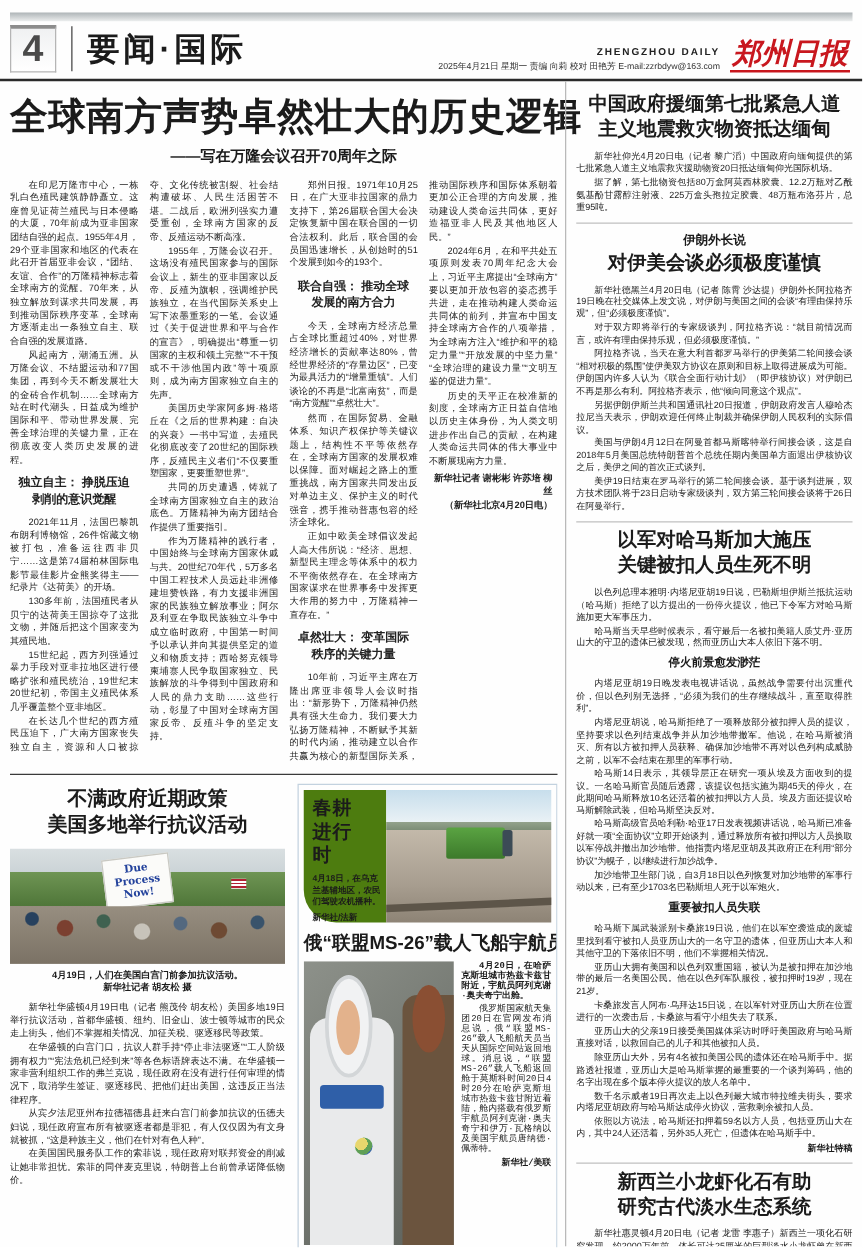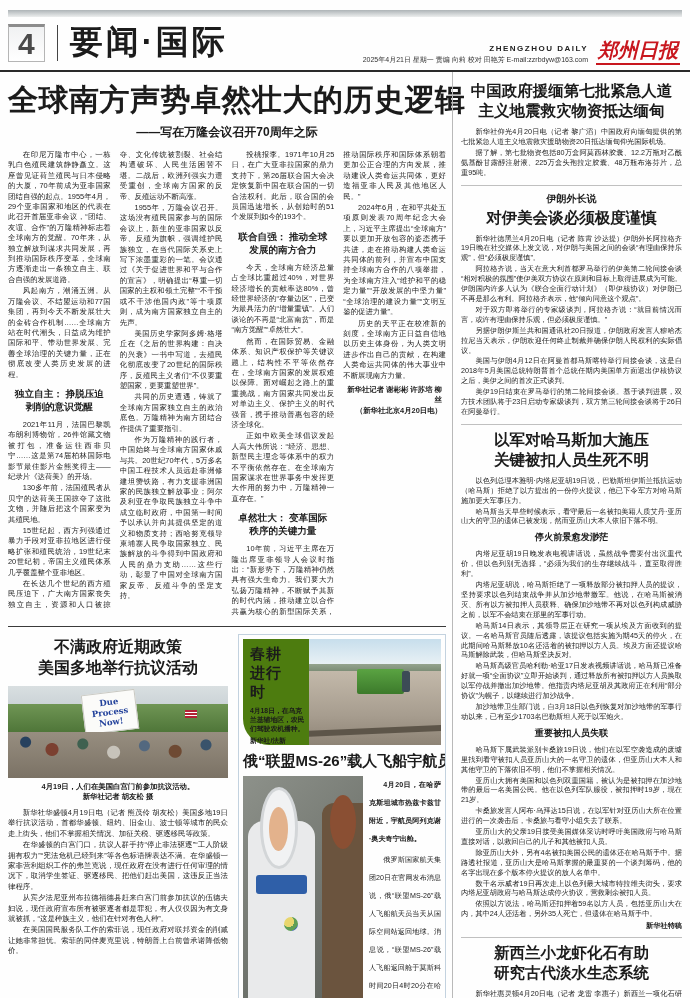--- a/index.html
+++ b/index.html
@@ -7,26 +7,26 @@
   html,body { background:#ffffff; }
   body { font-family:"Liberation Sans", sans-serif; color:#1b1b1b; }
   .page { width:690px; height:998px; margin:0 auto; background:#fefefe; overflow:hidden; position:relative; padding:8px 0 0; }
 
   
   .topstrip { height:7px; margin:2px 8px 0; background:linear-gradient(to bottom,#aeb4b7,#eceeee); }
   .masthead { display:flex; justify-content:space-between; align-items:flex-end; padding:3px 10px 5px 8px; border-bottom:2px solid #2a2a2a; margin:0 0 0; }
   .mast-left { display:flex; align-items:center; }
   .pagenum-box { font-size:30px; line-height:34px; color:#4a4a4a; font-weight:bold; padding:0 9px; background:linear-gradient(#f0f1f2,#ffffff); border:1px solid #b5b5b5; border-top:3px solid #8c8c8c; }
   .mast-divider { width:1px; height:36px; background:#444; margin:0 12px; }
-  .section-title { font-size:33px; font-weight:900; letter-spacing:3px; }
+  .section-title { font-size:26px; font-weight:900; letter-spacing:3px; }
   .mast-right { display:flex; align-items:flex-end; gap:8px; }
   .mast-info { text-align:right; }
   .paper-en { font-size:8px; font-weight:bold; letter-spacing:1.5px; color:#222; }
   .date-line { font-size:7px; color:#333; margin-top:2px; }
-  .paper-logo { color:#c8171e; font-size:20px; line-height:24px; font-weight:bold; font-style:italic; font-family:"DejaVu Serif", serif; border-bottom:2px solid #c8171e; padding:0 2px 1px; white-space:nowrap; }
+  .paper-logo { color:#c8171e; font-size:23px; line-height:24px; font-weight:bold; font-style:italic; font-family:"DejaVu Serif", serif; border-bottom:2px solid #c8171e; padding:0 2px 1px; white-space:nowrap; }
 
   
   .content { display:flex; height:932px; }
   .left-region { width:452px; padding:0 6px 0 8px; }
   .right-region { flex:1; border-left:1px solid #b9b9b9; padding:4px 8px 0 8px; overflow:hidden; }
 
   
   .main-title { font-size:30px; font-weight:900; text-align:right; letter-spacing:0.5px; margin:8px 0 3px; white-space:nowrap; }
   .main-subtitle { font-size:12px; font-weight:bold; text-align:center; margin-bottom:9px; }
   .main-cols { column-count:4; column-gap:9px; column-fill:auto; height:468px; overflow:hidden; text-align:justify; font-size:7.4px; line-height:10.4px; color:#222; }
@@ -72,21 +72,21 @@
   .soyuz-title { font-size:15px; font-weight:900; text-align:center; margin:7px 0 5px; white-space:nowrap; }
   .soyuz-row { display:flex; gap:6px; flex:1; overflow:hidden; }
   .photo-cosmo { width:120px; position:relative; overflow:hidden; background:linear-gradient(135deg,#8d918a,#5c605a); }
   .suit { position:absolute; left:4%; top:20%; width:56%; height:84%; background:#e9eaeb; border-radius:16px 16px 6px 6px; }
   .suit:after { content:""; position:absolute; left:12%; top:28%; width:76%; height:10%; background:#2f5fa8; border-radius:3px; }
   .helmet { position:absolute; left:14%; top:5%; width:32%; height:36%; background:#f1f2f3; border:3px solid #d3d6d8; border-radius:50%; }
   .face { position:absolute; left:20%; top:22%; width:58%; height:58%; background:#e3b28c; border-radius:50%; }
   .globe { position:absolute; left:34%; top:62%; width:14px; height:14px; background:radial-gradient(circle at 35% 35%,#e8d66d 0 40%,#5f9f56 41% 70%,#3d6ba3 71%); border-radius:50%; }
   .companion { position:absolute; right:-2%; top:12%; width:36%; height:92%; background:#6b543e; border-radius:12px 0 0 0; }
   .companion:after { content:""; position:absolute; left:18%; top:-4%; width:60%; height:26%; background:#8a4f33; border-radius:50%; }
-  .soyuz-text { flex:1; font-size:7.1px; line-height:18px; text-align:justify; }
+  .soyuz-text { flex:1; font-size:7.1px; line-height:8px; text-align:justify;font-family:Liberation Mono, monospace; }
   .soyuz-caption { font-weight:bold; text-indent:2em; margin-bottom:3px; }
   .soyuz-body { text-indent:2em; }
   .soyuz-credit { text-align:right; font-weight:bold; margin-top:3px; }
 
   
   .r-art { padding:3px 0 6px; border-bottom:1px solid #c0c0c0; }
   .r-art:last-child { border-bottom:none; }
   .r-title { font-size:15.5px; font-weight:900; text-align:center; line-height:20px; margin:2px 0 6px; white-space:nowrap; }
   .kicker { font-size:10px; font-weight:bold; text-align:center; margin:3px 0 1px; }
   .r-body { font-size:7.2px; line-height:9.9px; text-align:justify; }
@@ -128,21 +128,21 @@
               <p class="para">风起南方，潮涌五洲。从万隆会议、不结盟运动和77国集团，再到今天不断发展壮大的金砖合作机制……全球南方站在时代潮头，日益成为维护国际和平、带动世界发展、完善全球治理的关键力量，正在彻底改变人类历史发展的进程。</p>
               <h4 class="sub-hd">独立自主： 挣脱压迫剥削的意识觉醒</h4>
               <p class="para">2021年11月，法国巴黎凯布朗利博物馆，26件馆藏文物被打包，准备运往西非贝宁……这是第74届柏林国际电影节最佳影片金熊奖得主——纪录片《达荷美》的开场。</p>
               <p class="para">130多年前，法国殖民者从贝宁的达荷美王国掠夺了这批文物，并随后把这个国家变为其殖民地。</p>
               <p class="para">15世纪起，西方列强通过暴力手段对亚非拉地区进行侵略扩张和殖民统治，19世纪末20世纪初，帝国主义殖民体系几乎覆盖整个亚非地区。</p>
               <p class="para">在长达几个世纪的西方殖民压迫下，广大南方国家丧失独立自主，资源和人口被掠夺、文化传统被割裂、社会结构遭破坏、人民生活困苦不堪。二战后，欧洲列强实力遭受重创，全球南方国家的反帝、反殖运动不断高涨。</p>
               <p class="para">1955年，万隆会议召开。这场没有殖民国家参与的国际会议上，新生的亚非国家以反帝、反殖为旗帜，强调维护民族独立，在当代国际关系史上写下浓墨重彩的一笔。会议通过《关于促进世界和平与合作的宣言》，明确提出“尊重一切国家的主权和领土完整”“不干预或不干涉他国内政”等十项原则，成为南方国家独立自主的先声。</p>
               <p class="para">美国历史学家阿多姆·格塔丘在《之后的世界构建：自决的兴衰》一书中写道，去殖民化彻底改变了20世纪的国际秩序，反殖民主义者们“不仅要重塑国家，更要重塑世界”。</p>
               <p class="para">共同的历史遭遇，铸就了全球南方国家独立自主的政治底色。万隆精神为南方团结合作提供了重要指引。</p>
               <p class="para">作为万隆精神的践行者，中国始终与全球南方国家休戚与共。20世纪70年代，5万多名中国工程技术人员远赴非洲修建坦赞铁路，有力支援非洲国家的民族独立解放事业；阿尔及利亚在争取民族独立斗争中成立临时政府，中国第一时间予以承认并向其提供坚定的道义和物质支持；西哈努克领导柬埔寨人民争取国家独立、民族解放的斗争得到中国政府和人民的鼎力支助……这些行动，彰显了中国对全球南方国家反帝、反殖斗争的坚定支持。</p>
-              <p class="para">投桃报李。1971年10月25日，在广大亚非拉国家的鼎力支持下，第26届联合国大会决定恢复新中国在联合国的一切合法权利。此后，联合国的会员国迅速增长，从创始时的51个发展到如今的193个。</p>
+              <p class="para">郑州日报。1971年10月25日，在广大亚非拉国家的鼎力支持下，第26届联合国大会决定恢复新中国在联合国的一切合法权利。此后，联合国的会员国迅速增长，从创始时的51个发展到如今的193个。</p>
               <h4 class="sub-hd">联合自强： 推动全球发展的南方合力</h4>
               <p class="para">今天，全球南方经济总量占全球比重超过40%，对世界经济增长的贡献率达80%，曾经世界经济的“存量边区”，已变为最具活力的“增量重镇”。人们谈论的不再是“北富南贫”，而是“南方觉醒”“卓然壮大”。</p>
               <p class="para">然而，在国际贸易、金融体系、知识产权保护等关键议题上，结构性不平等依然存在，全球南方国家的发展权难以保障。面对崛起之路上的重重挑战，南方国家共同发出反对单边主义、保护主义的时代强音，携手推动普惠包容的经济全球化。</p>
               <p class="para">正如中欧美全球倡议发起人高大伟所说：“经济、思想、新型民主理念等体系中的权力不平衡依然存在。在全球南方国家谋求在世界事务中发挥更大作用的努力中，万隆精神一直存在。”</p>
               <h4 class="sub-hd">卓然壮大： 变革国际秩序的关键力量</h4>
               <p class="para">10年前，习近平主席在万隆出席亚非领导人会议时指出：“新形势下，万隆精神仍然具有强大生命力。我们要大力弘扬万隆精神，不断赋予其新的时代内涵，推动建立以合作共赢为核心的新型国际关系，推动国际秩序和国际体系朝着更加公正合理的方向发展，推动建设人类命运共同体，更好造福亚非人民及其他地区人民。”</p>
               <p class="para">2024年6月，在和平共处五项原则发表70周年纪念大会上，习近平主席提出“全球南方”要以更加开放包容的姿态携手共进，走在推动构建人类命运共同体的前列，并宣布中国支持全球南方合作的八项举措，为全球南方注入“维护和平的稳定力量”“开放发展的中坚力量”“全球治理的建设力量”“文明互鉴的促进力量”。</p>
               <p class="para">历史的天平正在校准新的刻度，全球南方正日益自信地以历史主体身份，为人类文明进步作出自己的贡献，在构建人类命运共同体的伟大事业中不断展现南方力量。</p>
             </div>
           <div class="main-byline">新华社记者 谢彬彬 许苏培 柳丝</div>
@@ -221,22 +221,22 @@
             <p class="para">新华社仰光4月20日电（记者 黎广滔）中国政府向缅甸提供的第七批紧急人道主义地震救灾援助物资20日抵达缅甸仰光国际机场。</p>
             <p class="para">据了解，第七批物资包括80万盒阿莫西林胶囊、12.2万瓶对乙酰氨基酚甘露醇注射液、225万盒头孢拉定胶囊、48万瓶布洛芬片，总重95吨。</p>
           </div>
       </div>
 
       <div class="r-art">
         <div class="kicker">伊朗外长说</div>
         <h2 class="r-title">对伊美会谈必须极度谨慎</h2>
         <div class="r-body">
             <p class="para">新华社德黑兰4月20日电（记者 陈霄 沙达提）伊朗外长阿拉格齐19日晚在社交媒体上发文说，对伊朗与美国之间的会谈“有理由保持乐观”，但“必须极度谨慎”。</p>
+            <p class="para">对于双方即将举行的专家级谈判，阿拉格齐说：“就目前情况而言，或许有理由保持乐观，但必须极度谨慎。”</p>
             <p class="para">阿拉格齐说，当天在意大利首都罗马举行的伊美第二轮间接会谈“相对积极的氛围”使伊美双方协议在原则和目标上取得进展成为可能。伊朗国内许多人认为《联合全面行动计划》（即伊核协议）对伊朗已不再是那么有利。阿拉格齐表示，他“倾向同意这个观点”。</p>
-            <p class="para">对于双方即将举行的专家级谈判，阿拉格齐说：“就目前情况而言，或许有理由保持乐观，但必须极度谨慎。”</p>
             <p class="para">另据伊朗伊斯兰共和国通讯社20日报道，伊朗政府发言人穆哈杰拉尼当天表示，伊朗欢迎任何终止制裁并确保伊朗人民权利的实际倡议。</p>
             <p class="para">美国与伊朗4月12日在阿曼首都马斯喀特举行间接会谈，这是自2018年5月美国总统特朗普首个总统任期内美国单方面退出伊核协议之后，美伊之间的首次正式谈判。</p>
             <p class="para">美伊19日结束在罗马举行的第二轮间接会谈。基于谈判进展，双方技术团队将于23日启动专家级谈判，双方第三轮间接会谈将于26日在阿曼举行。</p>
           </div>
       </div>
 
       <div class="r-art">
         <h2 class="r-title">
           <span>以军对哈马斯加大施压</span><br>
           <span>关键被扣人员生死不明</span>

